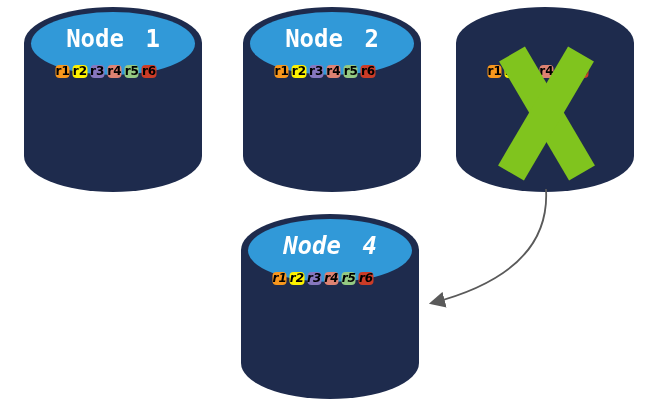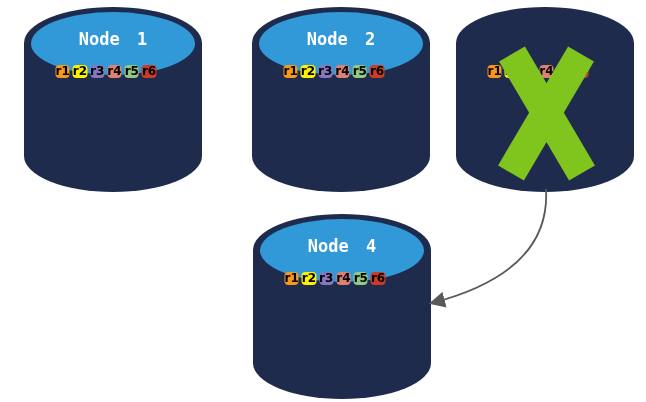--- a/index.html
+++ b/index.html
@@ -15,23 +15,23 @@
   .canvas {
     position: relative;
     width: 646px;
     height: 402px;
     background: var(--bg);
     overflow: hidden;
     font-family: "DejaVu Sans", "Liberation Sans", sans-serif;
   }
   .node { position: absolute; width: 178px; height: 185px; }
   .node-1 { left: 24px;  top: 7px; }
-  .node-2 { left: 252px; top: 7px; padding-left: 24px; }
+  .node-2 { left: 243px; top: 7px; padding-left: 24px; }
   .node-3 { left: 456px; top: 7px; }
-  .node-4 { left: 253px; top: 214px; }
+  .node-4 { left: 241px; top: 214px; font-style: italic; }
 
   .cyl {
     position: absolute;
     inset: 0;
     background: var(--cyl-body);
     border-radius: 50% / 36px;
   }
   .cyl-top {
     position: absolute;
     left: 7px; right: 7px; top: 5px;
@@ -39,21 +39,21 @@
     background: var(--cyl-top);
     border-radius: 50%;
     display: flex;
     align-items: center;
     justify-content: center;
     padding-bottom: 9px;
   }
   .node-title {
     font-family: "DejaVu Sans Mono", "Liberation Mono", monospace;
     font-weight: bold;
-    font-size: 17px;
+    font-size: 24px;
     color: var(--title-color);
     word-spacing: 7px;
     white-space: nowrap;
   }
   .rows {
     position: absolute;
     left: 50%;
     transform: translateX(-50%);
     top: 58px;
     width: 115px;

